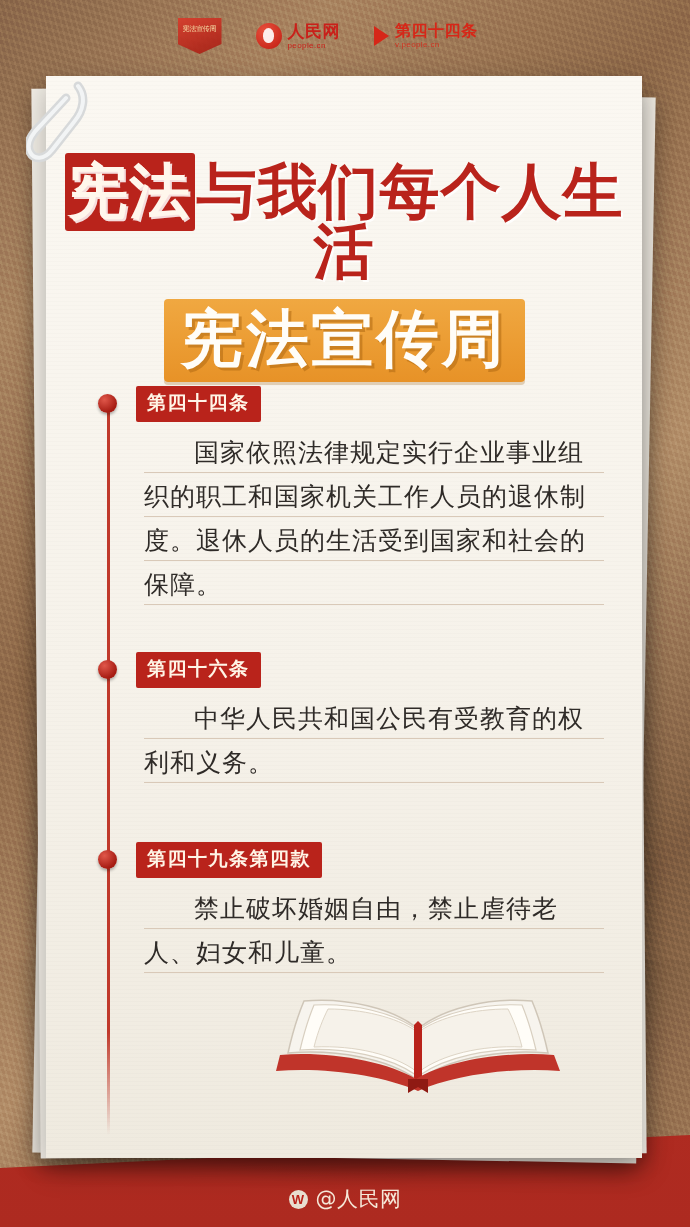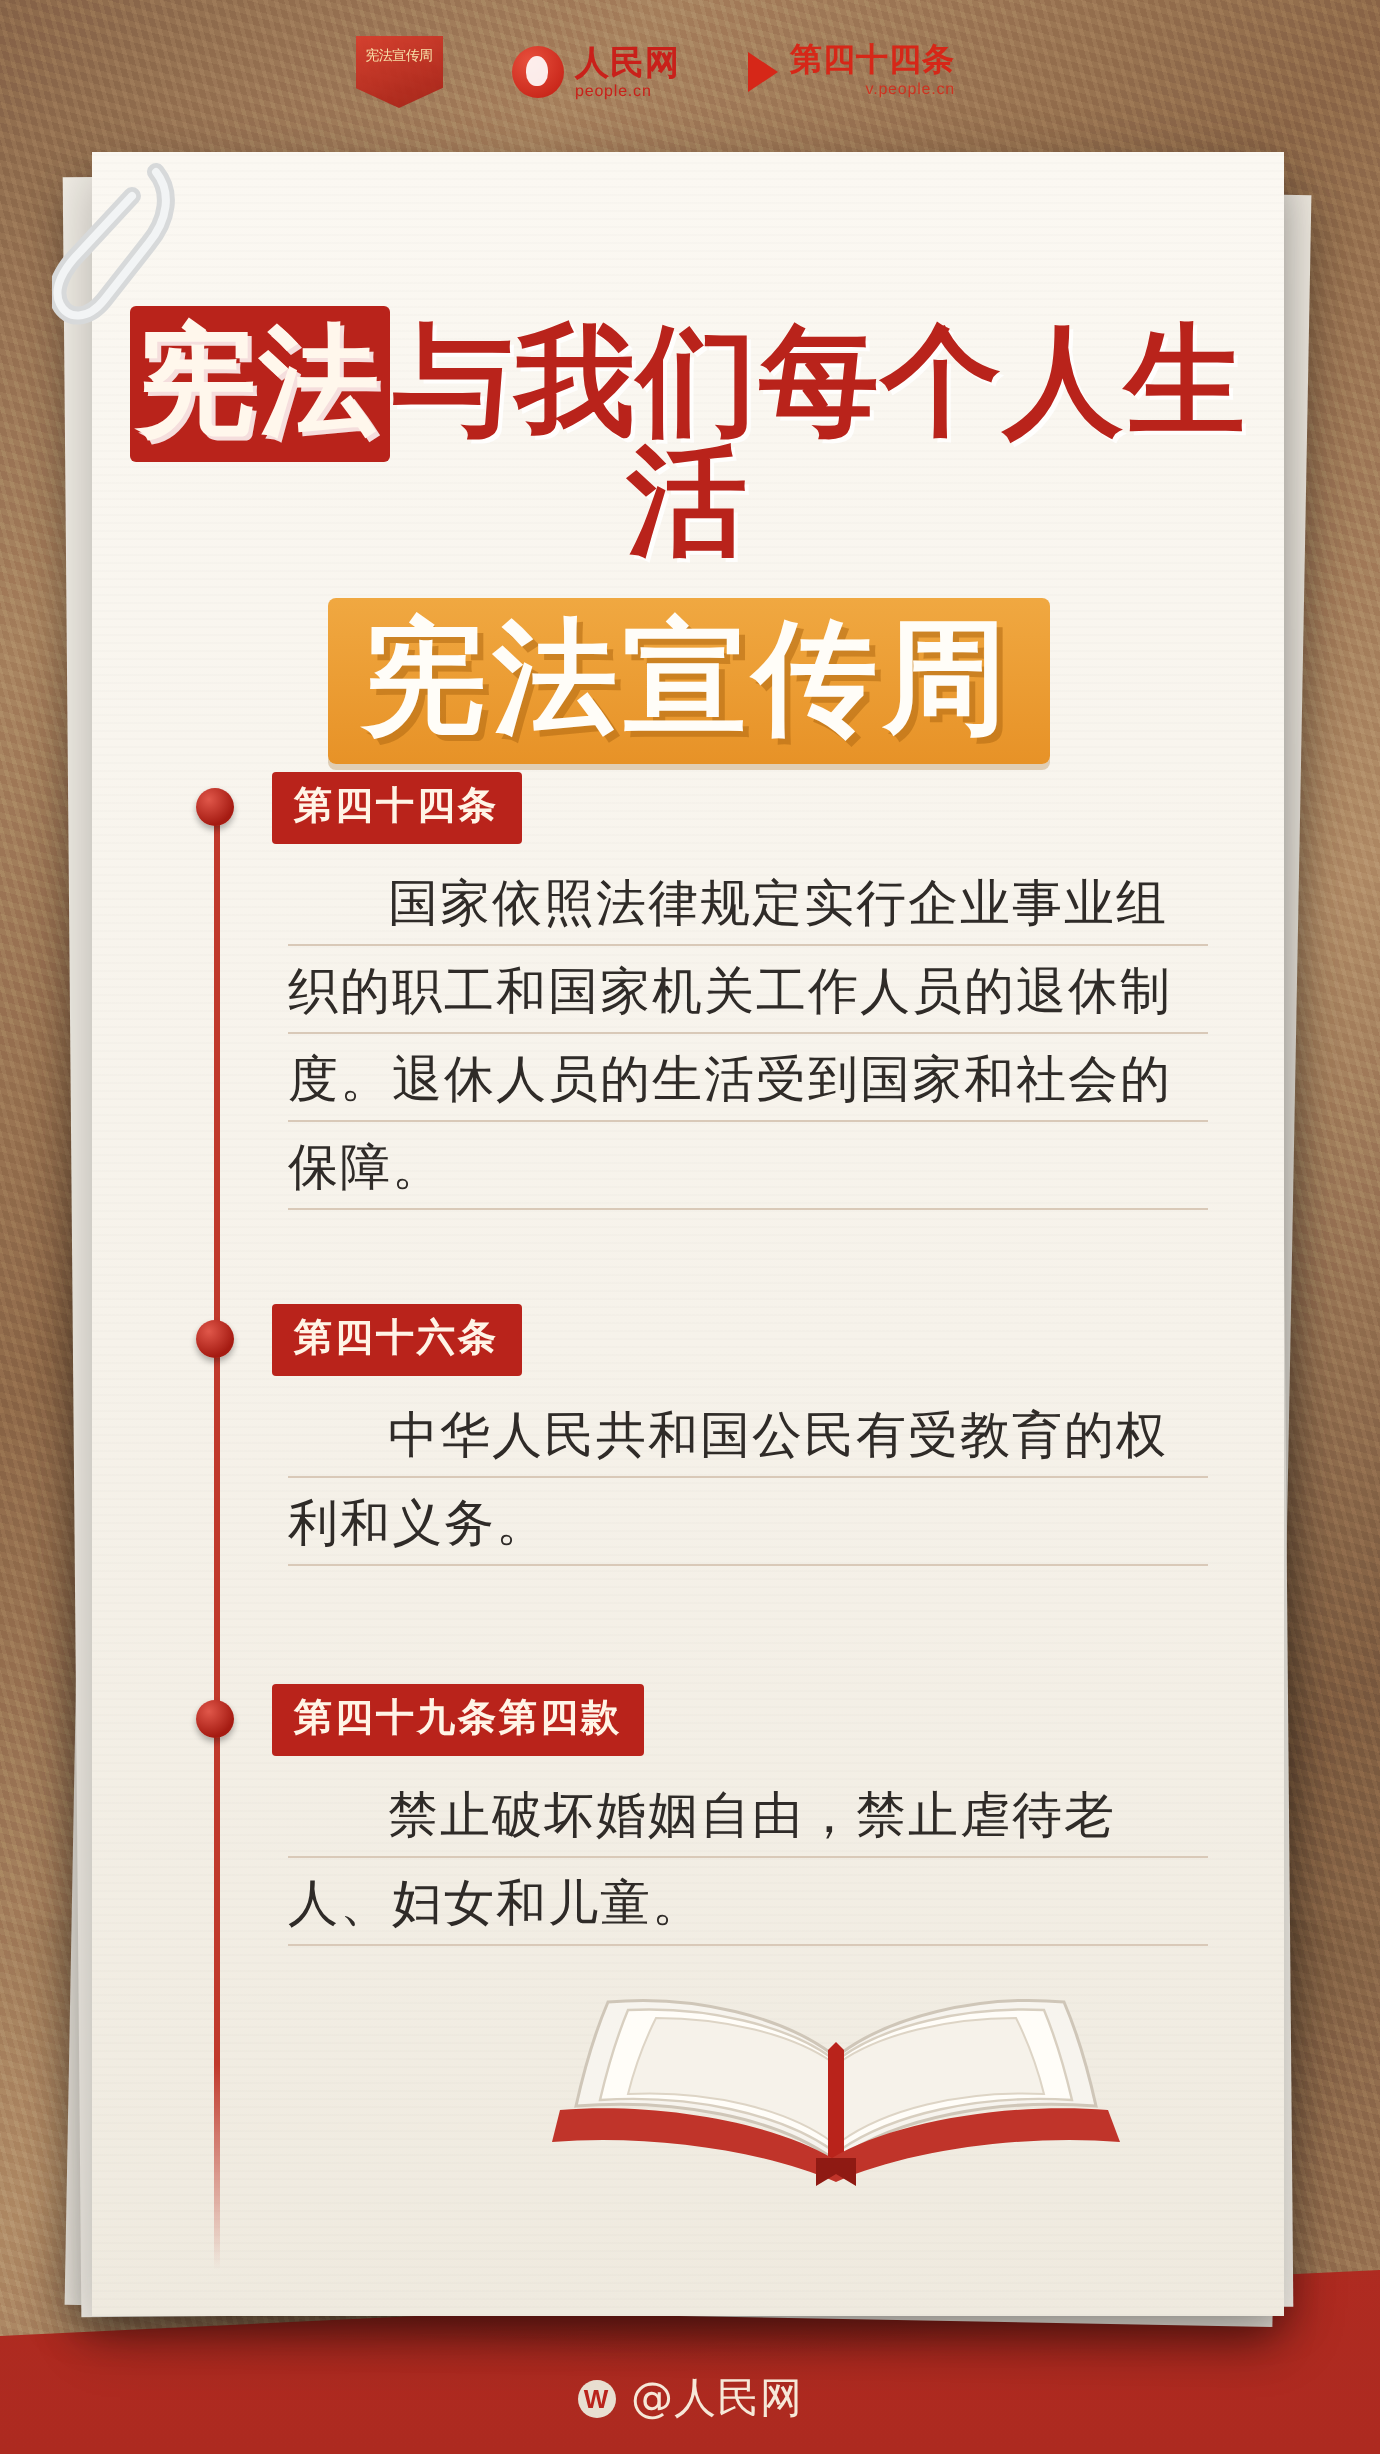--- a/index.html
+++ b/index.html
@@ -104,21 +104,21 @@
   .logo-text .en {
     font-size: 8px; color: #c9201a; letter-spacing: .4px; margin-top: 2px;
   }
   .play-tri {
     width: 0; height: 0;
     border-left: 15px solid #d62718;
     border-top: 10px solid transparent;
     border-bottom: 10px solid transparent;
   }
   .logo-text.vid .cn { color: #d62718; font-size: 16px; }
-  .logo-text.vid .en { color: #d62718; opacity: .85; text-align: right; }
+  .logo-text.vid .en { color: #d62718; opacity: .85; }
 
   
   .paper-back2 {
     position: absolute;
     left: 42px; top: 92px;
     width: 604px; height: 1066px;
     background: #efeae1;
     transform: rotate(1.05deg);
     box-shadow: 0 8px 22px rgba(0,0,0,.30);
   }

